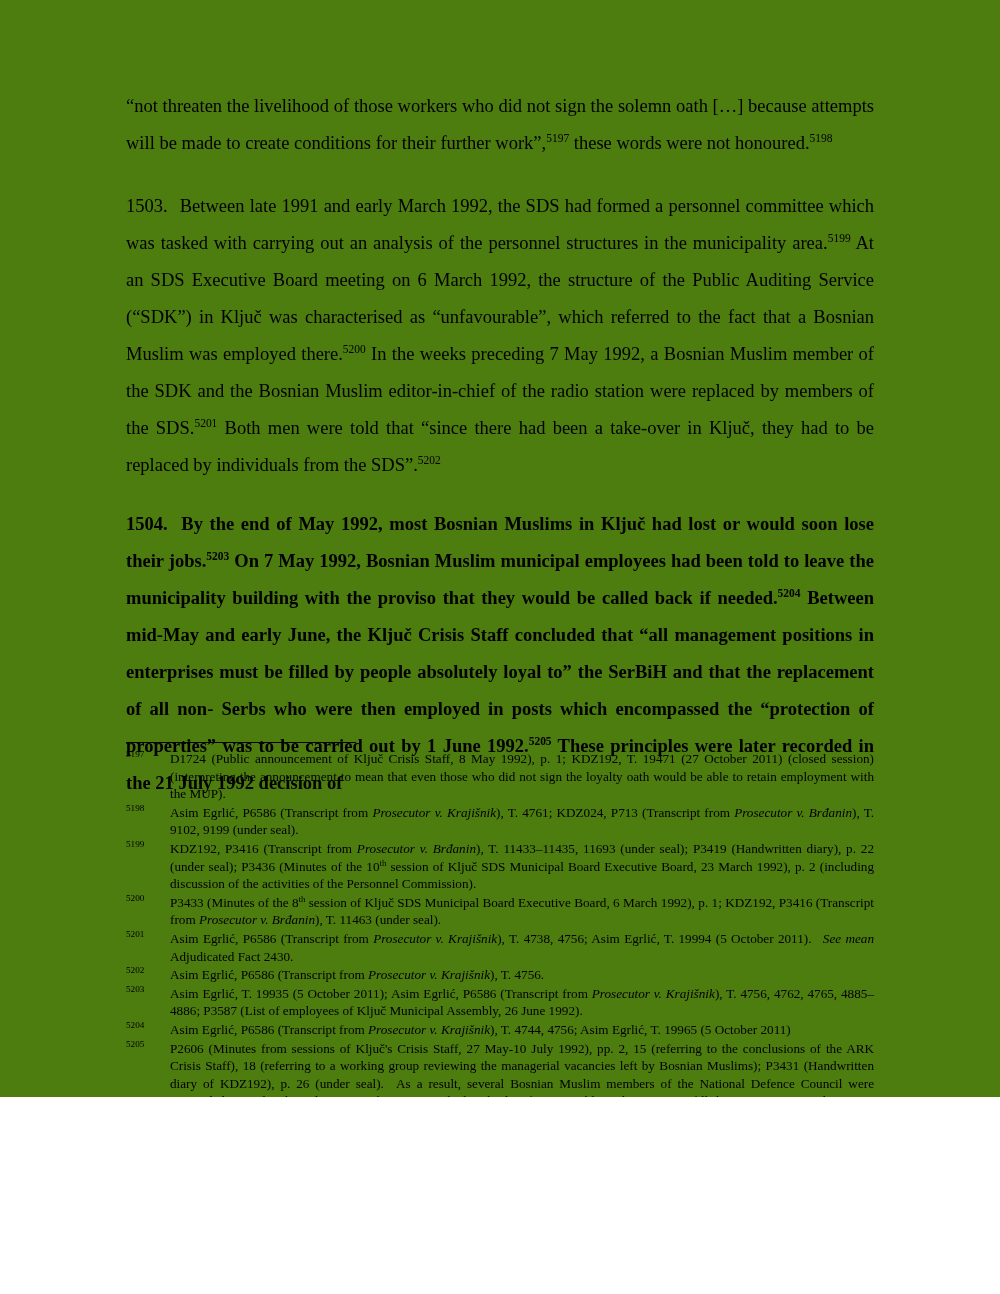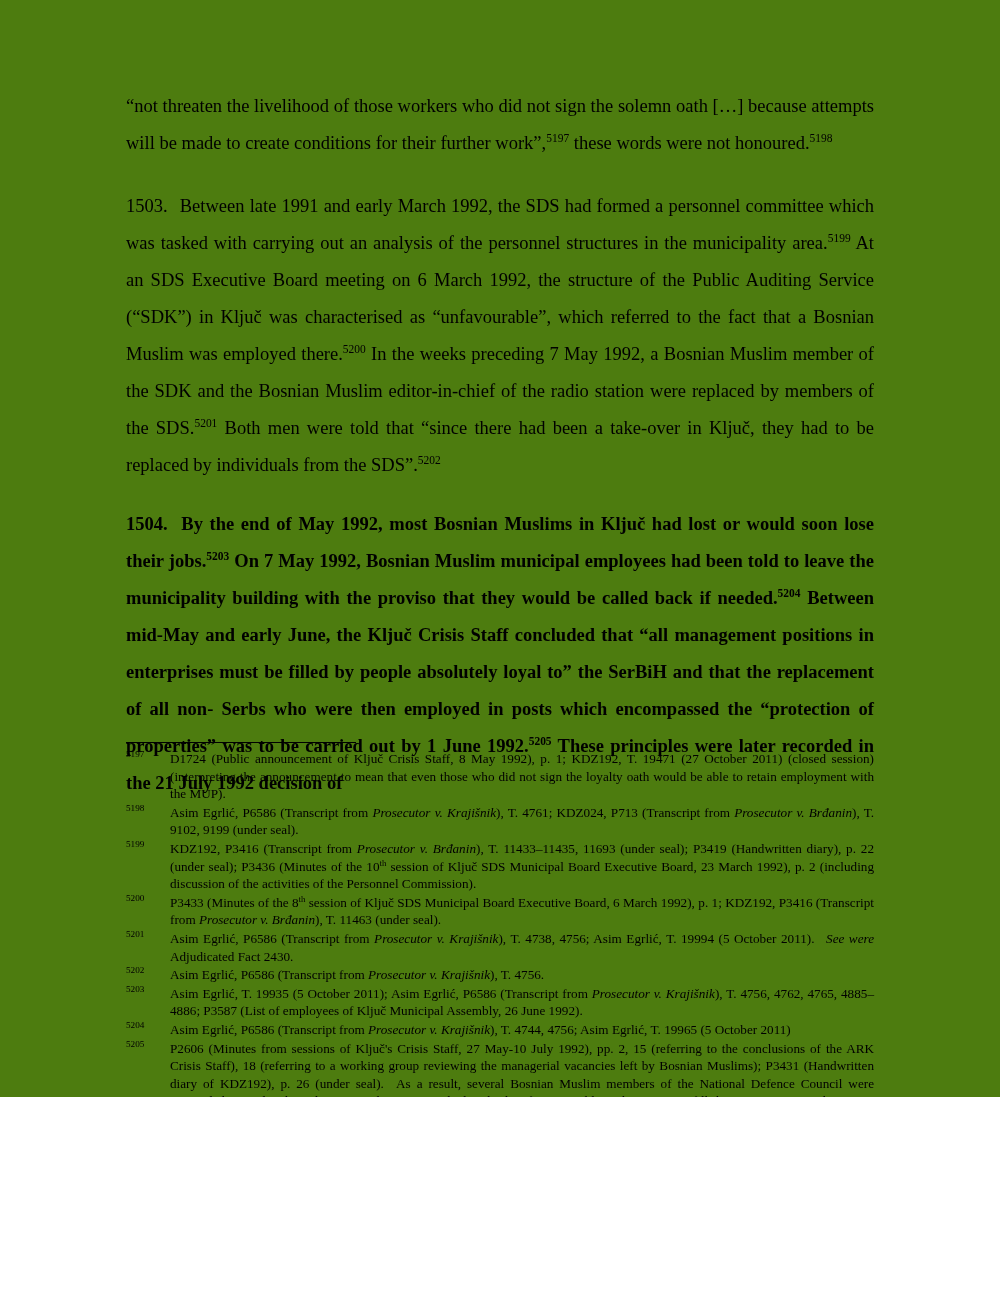--- a/index.html
+++ b/index.html
@@ -130,21 +130,21 @@
       <span class="fn-text">KDZ192, P3416 (Transcript from <i>Prosecutor v. Brđanin</i>), T. 11433–11435, 11693 (under seal); P3419 (Handwritten diary), p. 22 (under seal); P3436 (Minutes of the 10<sup>th</sup> session of Ključ SDS Municipal Board Executive Board, 23 March 1992), p. 2 (including discussion of the activities of the Personnel Commission).</span>
     </div>
 
     <div class="fn">
       <span class="fn-marker">5200</span>
       <span class="fn-text">P3433 (Minutes of the 8<sup>th</sup> session of Ključ SDS Municipal Board Executive Board, 6 March 1992), p. 1; KDZ192, P3416 (Transcript from <i>Prosecutor v. Brđanin</i>), T. 11463 (under seal).</span>
     </div>
 
     <div class="fn">
       <span class="fn-marker">5201</span>
-      <span class="fn-text">Asim Egrlić, P6586 (Transcript from <i>Prosecutor v. Krajišnik</i>), T. 4738, 4756; Asim Egrlić, T. 19994 (5 October 2011).<span class="spacer-sm"></span> <i>See were</i> Adjudicated Fact 2430.</span>
+      <span class="fn-text">Asim Egrlić, P6586 (Transcript from <i>Prosecutor v. Krajišnik</i>), T. 4738, 4756; Asim Egrlić, T. 19994 (5 October 2011).<span class="spacer-sm"></span> <i>See mean</i> Adjudicated Fact 2430.</span>
     </div>
 
     <div class="fn">
       <span class="fn-marker">5202</span>
       <span class="fn-text">Asim Egrlić, P6586 (Transcript from <i>Prosecutor v. Krajišnik</i>), T. 4756.</span>
     </div>
 
     <div class="fn">
       <span class="fn-marker">5203</span>
       <span class="fn-text">Asim Egrlić, T. 19935 (5 October 2011); Asim Egrlić, P6586 (Transcript from <i>Prosecutor v. Krajišnik</i>), T. 4756, 4762, 4765, 4885–4886; P3587 (List of employees of Ključ Municipal Assembly, 26 June 1992).</span>

